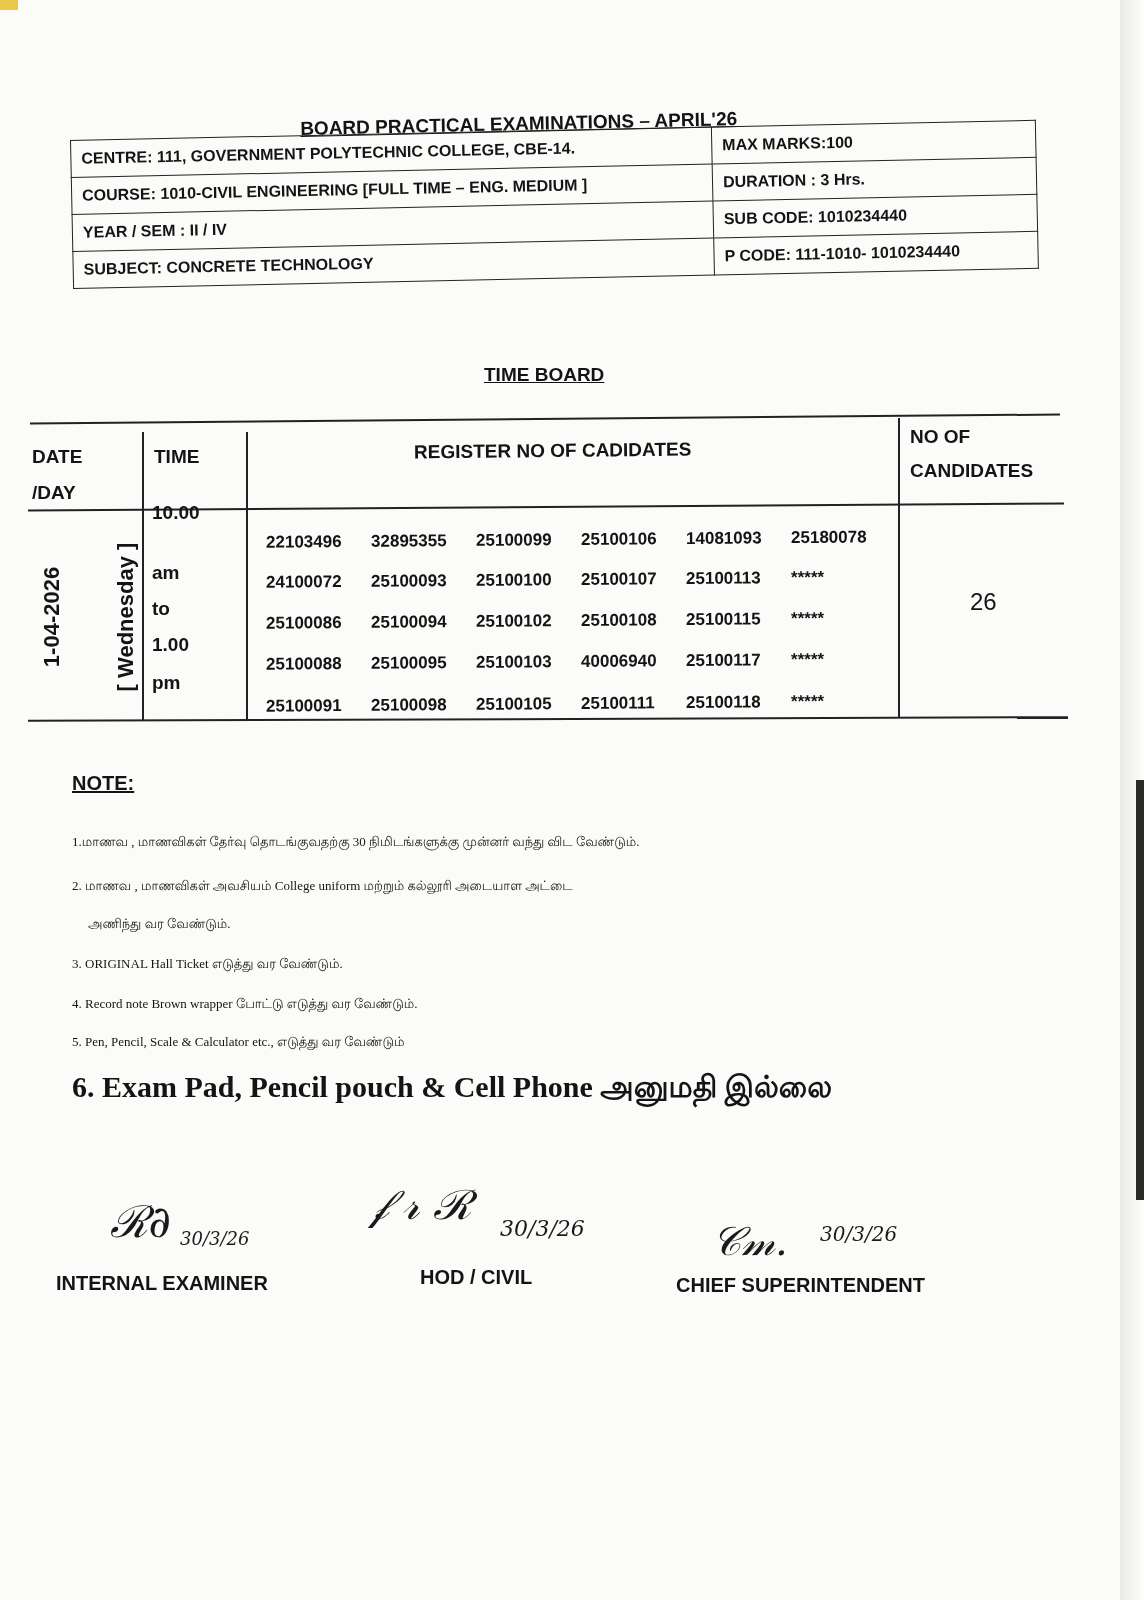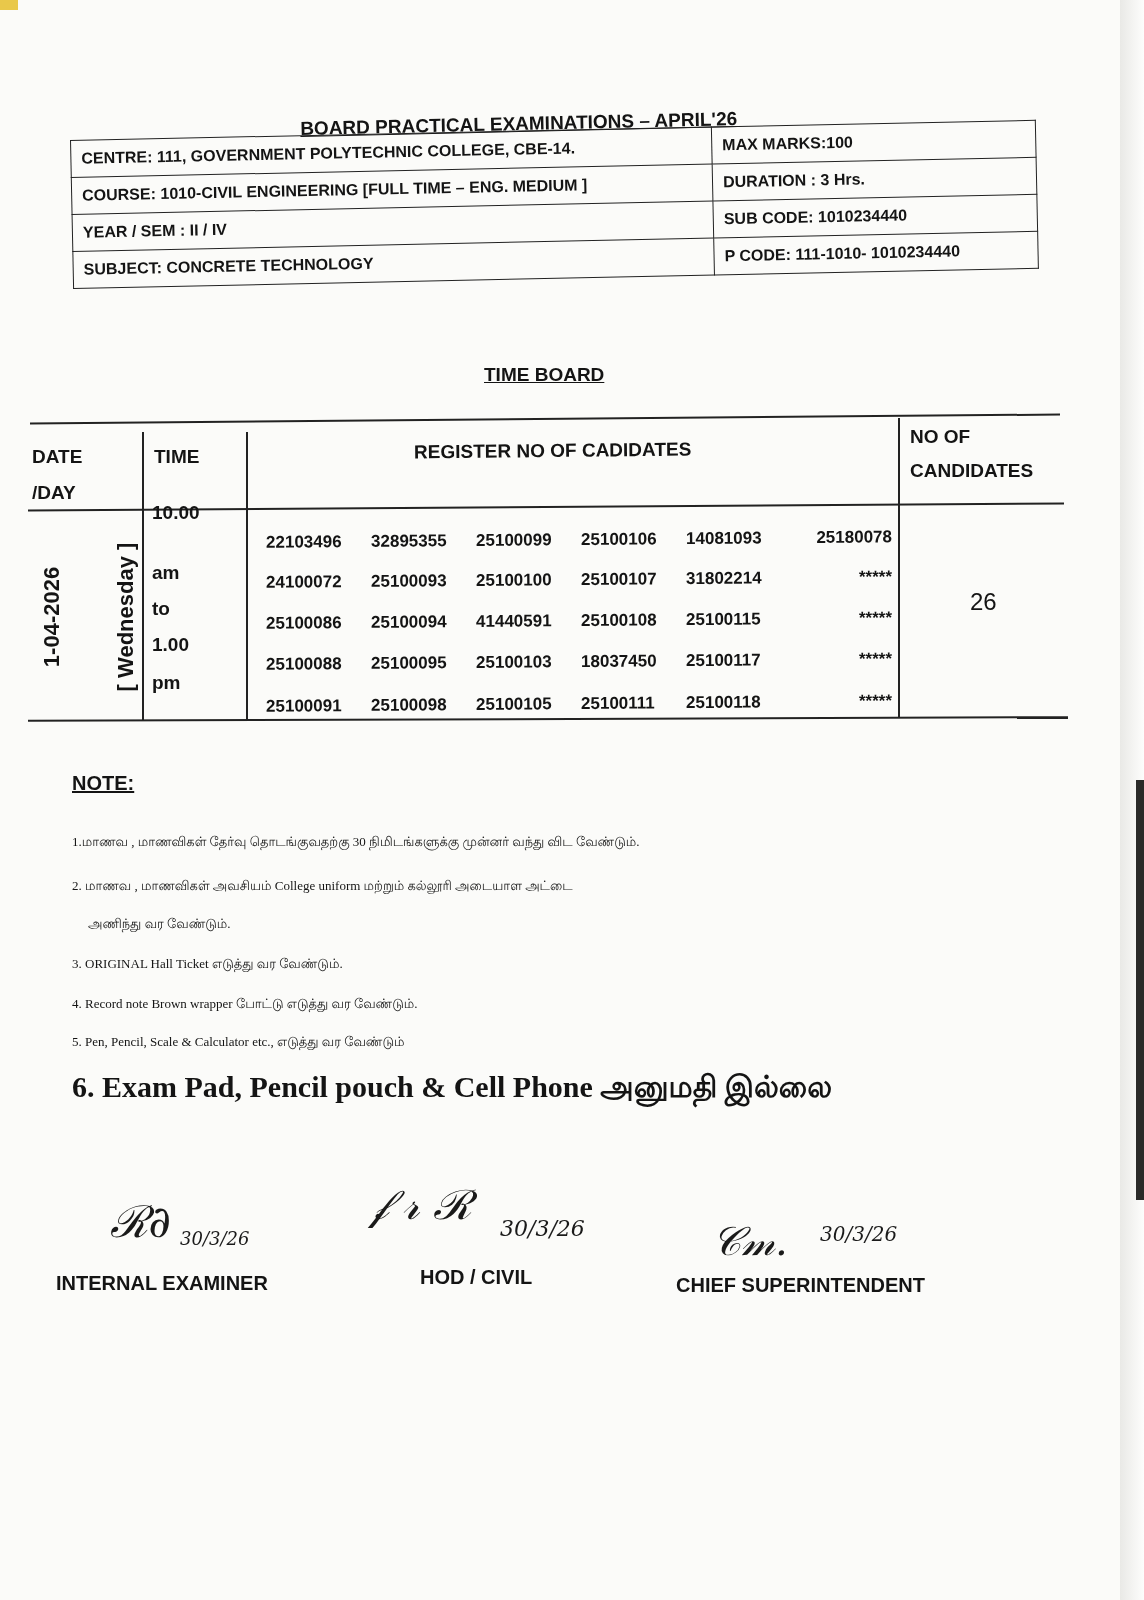--- a/index.html
+++ b/index.html
@@ -12,21 +12,21 @@
   table.info { position:absolute; left:70px; top:140px; width:966px; border-collapse:collapse; transform:rotate(-1.2deg); transform-origin:left top; }
   table.info td { border:1.5px solid #222; font-size:16px; font-weight:bold; padding:8px 10px; height:20px; }
   .tt-title { position:absolute; left:484px; top:364px; font-size:19px; font-weight:bold; text-decoration:underline; }
   .hline { position:absolute; background:#222; height:2px; }
   .vline { position:absolute; background:#222; width:2px; }
   .hdr { position:absolute; font-size:19px; font-weight:bold; }
   .rot { position:absolute; font-weight:bold; font-size:22px; transform:rotate(-90deg); transform-origin:center; white-space:nowrap; }
   .time { position:absolute; left:152px; font-size:19px; font-weight:bold; }
   .reg-row { position:absolute; left:266px; display:flex; gap:0; }
   .reg { width:105px; font-size:17px; font-weight:bold; }
-  .reg.last { width:90px; text-align:right;margin-left:11px; }
+  .reg.last { width:90px; text-align:left; }
   .count { position:absolute; left:970px; top:588px; font-size:24px; font-weight:normal; }
   .note-h { position:absolute; left:72px; top:772px; font-size:20px; font-weight:bold; text-decoration:underline; }
   .note { position:absolute; left:72px; font-family:"Liberation Serif", serif; font-size:13px; }
   .note.big { font-size:30px; font-weight:bold; }
   .sig { position:absolute; font-size:20px; font-weight:bold; }
   .scrawl { position:absolute; font-family:"DejaVu Serif", serif; font-style:italic; font-size:30px; color:#1a1a1a; }
 </style>
 </head>
 <body>
 
@@ -89,36 +89,36 @@
   <span class="reg">25100099</span>
   <span class="reg">25100106</span>
   <span class="reg">14081093</span>
   <span class="reg last">25180078</span>
 </div>
 <div class="reg-row" style="top:570px;transform:rotate(-0.5deg)">
   <span class="reg">24100072</span>
   <span class="reg">25100093</span>
   <span class="reg">25100100</span>
   <span class="reg">25100107</span>
-  <span class="reg">31802214</span>
+  <span class="reg">25100113</span>
   <span class="reg last">*****</span>
 </div>
 <div class="reg-row" style="top:611px;transform:rotate(-0.5deg)">
   <span class="reg">25100086</span>
   <span class="reg">25100094</span>
-  <span class="reg">41440591</span>
+  <span class="reg">25100102</span>
   <span class="reg">25100108</span>
   <span class="reg">25100115</span>
   <span class="reg last">*****</span>
 </div>
 <div class="reg-row" style="top:652px;transform:rotate(-0.5deg)">
   <span class="reg">25100088</span>
   <span class="reg">25100095</span>
   <span class="reg">25100103</span>
-  <span class="reg">18037450</span>
+  <span class="reg">40006940</span>
   <span class="reg">25100117</span>
   <span class="reg last">*****</span>
 </div>
 <div class="reg-row" style="top:694px;transform:rotate(-0.5deg)">
   <span class="reg">25100091</span>
   <span class="reg">25100098</span>
   <span class="reg">25100105</span>
   <span class="reg">25100111</span>
   <span class="reg">25100118</span>
   <span class="reg last">*****</span>

